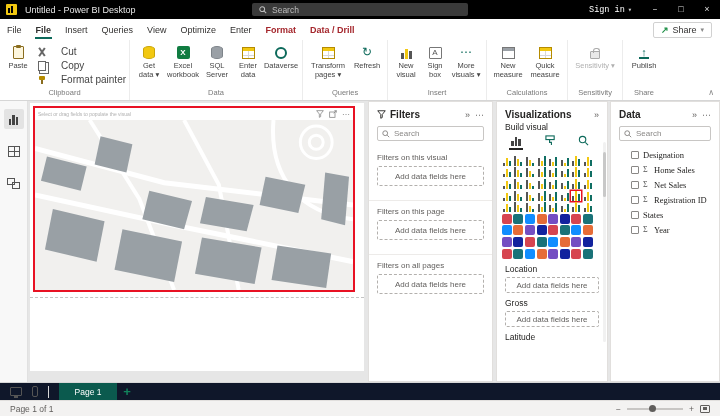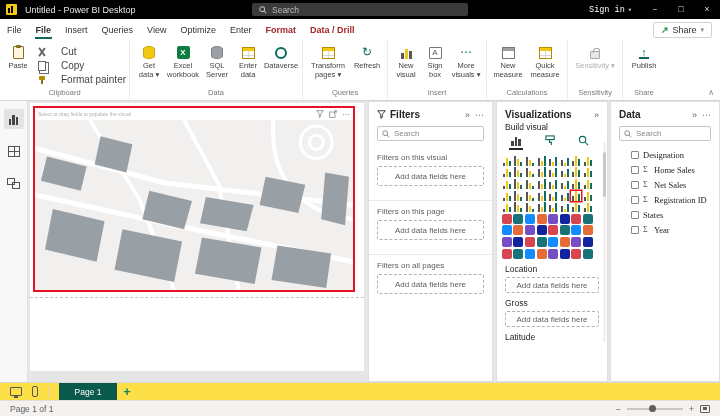--- a/index.html
+++ b/index.html
@@ -131,21 +131,21 @@
   .tree { padding:0 6px; }
   .trow { display:flex; align-items:center; gap:3px; height:15px; font-size:8.5px; color:#252423; }
   .texp { font-size:7px; color:#555; width:8px; }
   .tgrid { width:9px; height:8px; border:1px solid #b58b00; background:linear-gradient(#f2c811 0 2.5px, #fff 2.5px); }
   .tname { font-weight:bold; }
   .frow { display:flex; align-items:center; gap:4px; height:15px; padding-left:14px; font-size:8.5px; color:#252423;font-family:Liberation Serif, serif; }
   .cb { width:8px; height:8px; border:1px solid #8a8886; border-radius:1px; background:#fff; flex:0 0 auto; }
   .sig { font-size:8px; color:#555; width:7px; }
 
   
-  .pagebar { position:absolute; left:0; top:382px; width:720px; height:18px; background:#fde047; border-top:1px solid #d8d8d8; display:flex; align-items:center; }
+  .pagebar { position:absolute; left:0; top:382px; width:720px; height:18px; background:#0f172a; border-top:1px solid #d8d8d8; display:flex; align-items:center; }
   .pb-ic { margin-left:10px; color:#555; display:flex; align-items:center; }
   .ic-monitor { width:12px; height:9px; border:1px solid #555; border-radius:1px; position:relative; }
   .ic-monitor:after { content:""; position:absolute; left:3px; bottom:-3px; width:4px; height:2px; background:#555; }
   .ic-phone { width:6px; height:11px; border:1px solid #555; border-radius:2px; }
   .pb-div { width:1px; height:12px; background:#d8d8d8; margin:0 10px; }
   .pagetab { height:18px; min-width:58px; background:#0b5a4e; color:#fff; font-size:8.5px; display:flex; align-items:center; justify-content:center; padding:0 10px; }
   .addpage { width:20px; height:18px; display:flex; align-items:center; justify-content:center; color:#12835c; font-size:13px; font-weight:bold; }
   .statusbar { position:absolute; left:0; top:400px; width:720px; height:16px; background:#f3f2f1; border-top:1px solid #e1dfdd; display:flex; align-items:center; font-size:8.5px; color:#605e5c; }
   .status-left { margin-left:10px; }
   .zoomctrl { margin-left:auto; margin-right:10px; display:flex; align-items:center; gap:6px; }

